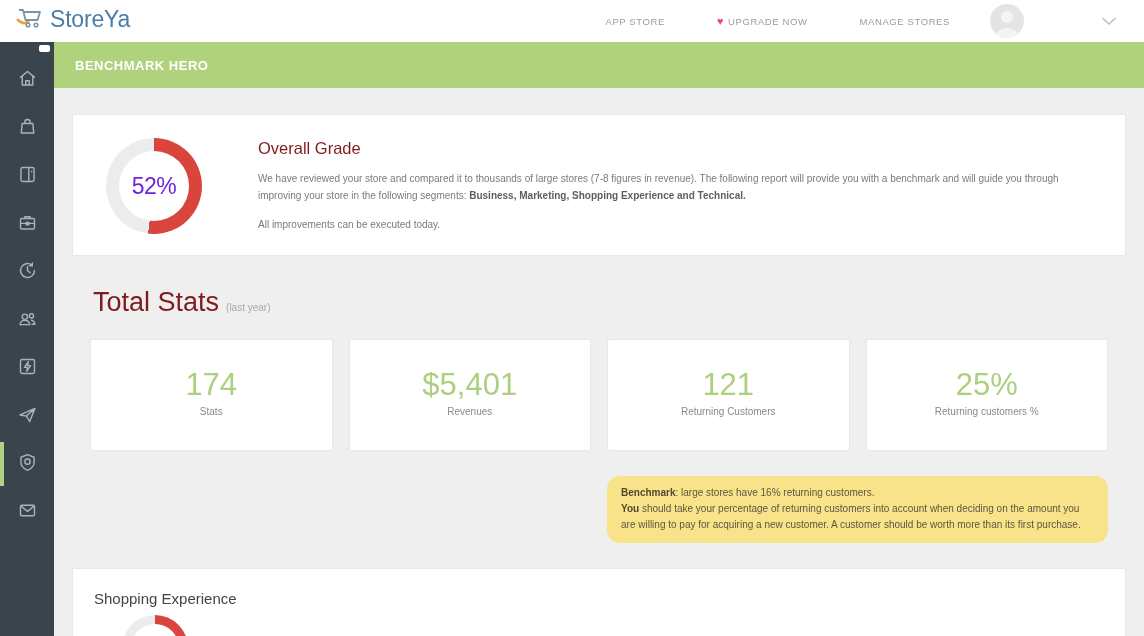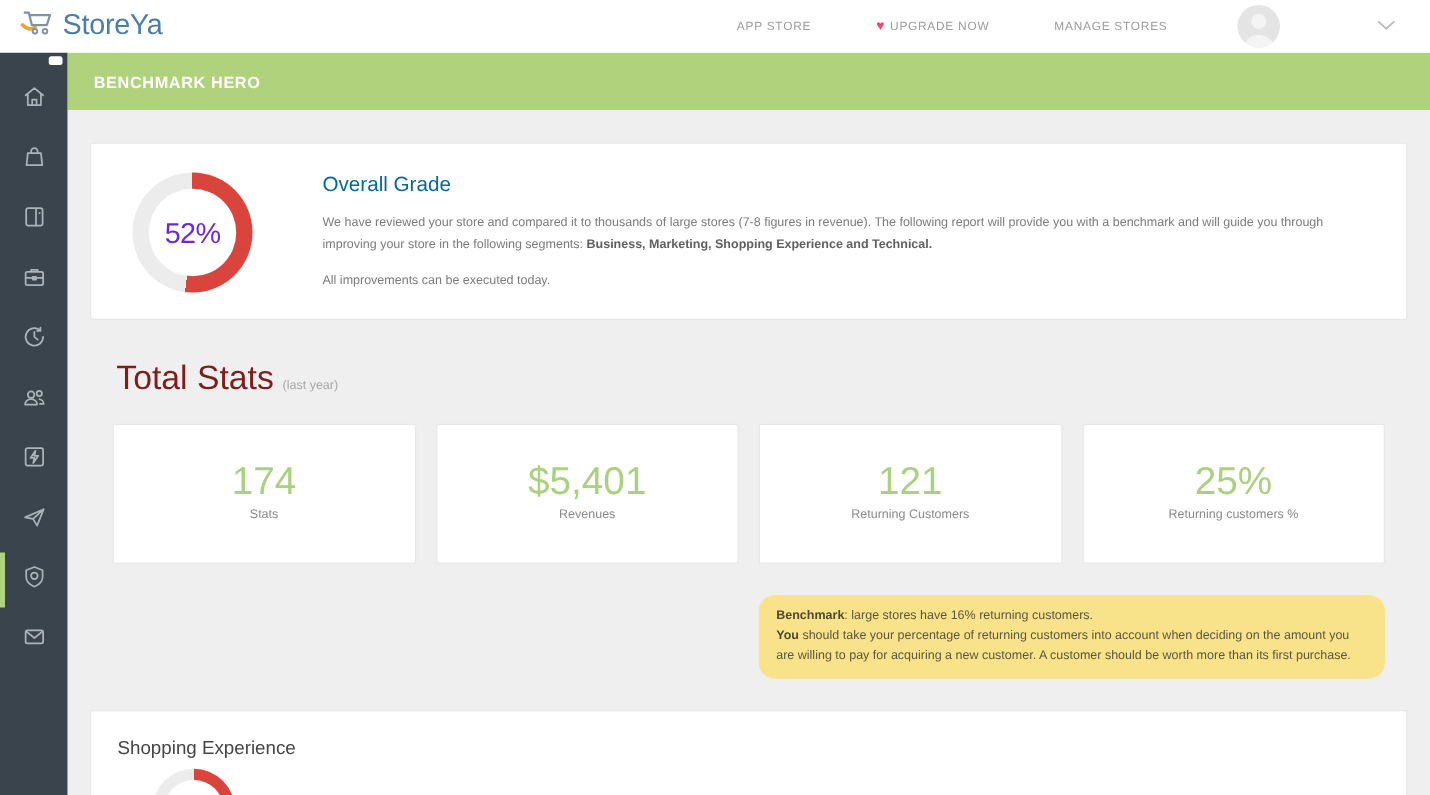--- a/index.html
+++ b/index.html
@@ -4,21 +4,21 @@
 <style>
   * { margin:0; padding:0; box-sizing:border-box; }
   html,body { width:1144px; height:636px; overflow:hidden; background:#fff;
     font-family:"Liberation Sans", sans-serif; }
 
   
   .header { height:42px; background:#fff; display:flex; align-items:center; position:relative; z-index:3; }
   .logo { display:flex; align-items:flex-start; margin-left:16px; cursor:pointer; }
   .logo-text { font-size:23px; color:#4a7da7; letter-spacing:-0.2px; margin-left:4px; }
   .header-spacer { flex:1; }
-  .nav { display:flex; align-items:center; gap:52px; margin-right:56px; }
+  .nav { display:flex; align-items:center; gap:52px; margin-right:40px; }
   .nav-link { font-size:9.5px; color:#9b9b9b; letter-spacing:0.6px; cursor:pointer;
     display:flex; align-items:center; gap:4px; }
   .heart { color:#ef4866; font-size:11px; line-height:1; }
   .avatar { width:34px; height:34px; border-radius:50%; background:#e4e4e4; overflow:hidden;
     display:flex; align-items:flex-end; justify-content:center; cursor:pointer; }
   .chevron { margin-left:78px; margin-right:28px; color:#bdbdbd; cursor:pointer; }
 
   
   .page-body { display:flex; height:594px; }
   .sidebar { width:54px; background:#39444c; flex:none; position:relative; padding-top:14px; }
@@ -36,21 +36,21 @@
 
   
   .card { background:#fff; border:1px solid #e7e7e7; border-radius:2px; }
   .grade-card { margin:26px 18px 0 18px; height:142px; display:flex; }
   .donut-wrap { width:96px; height:96px; margin:23px 0 0 33px; position:relative; flex:none; }
   .donut { width:96px; height:96px; border-radius:50%; }
   .donut-hole { position:absolute; inset:13px; background:#fff; border-radius:50%;
     display:flex; align-items:center; justify-content:center; }
   .donut-pct { color:#6d28d9; font-size:23px; letter-spacing:-0.5px; }
   .grade-text { margin:24px 30px 0 56px; }
-  .grade-title { font-size:16.5px; color:#0369a1; }
+  .grade-title { font-size:16.5px; color:#7f1d1d; }
   .grade-desc { font-size:10px; color:#7b7b7b; line-height:1.65; margin-top:13px; max-width:815px; }
   .grade-desc b { color:#5f5f5f; }
   .grade-desc2 { font-size:10px; color:#7b7b7b; margin-top:15px; }
 
   
   .stats-head { margin:31px 0 0 39px; display:flex; align-items:baseline; gap:7px; }
   .stats-title { font-size:27px; color:#7f1d1d; font-weight:400; }
   .stats-sub { font-size:10px; color:#a9a9a9; }
   .stats-row { display:flex; gap:16px; margin:21px 36px 0 36px; }
   .stat-card { flex:1; height:112px; text-align:center; padding-top:27px; }

